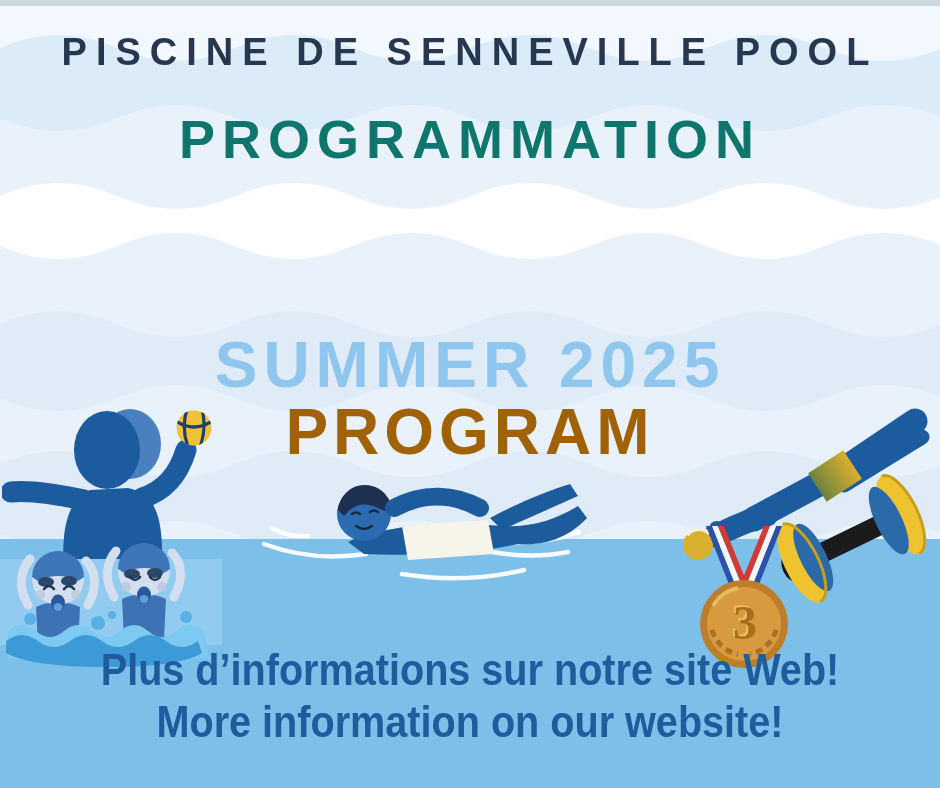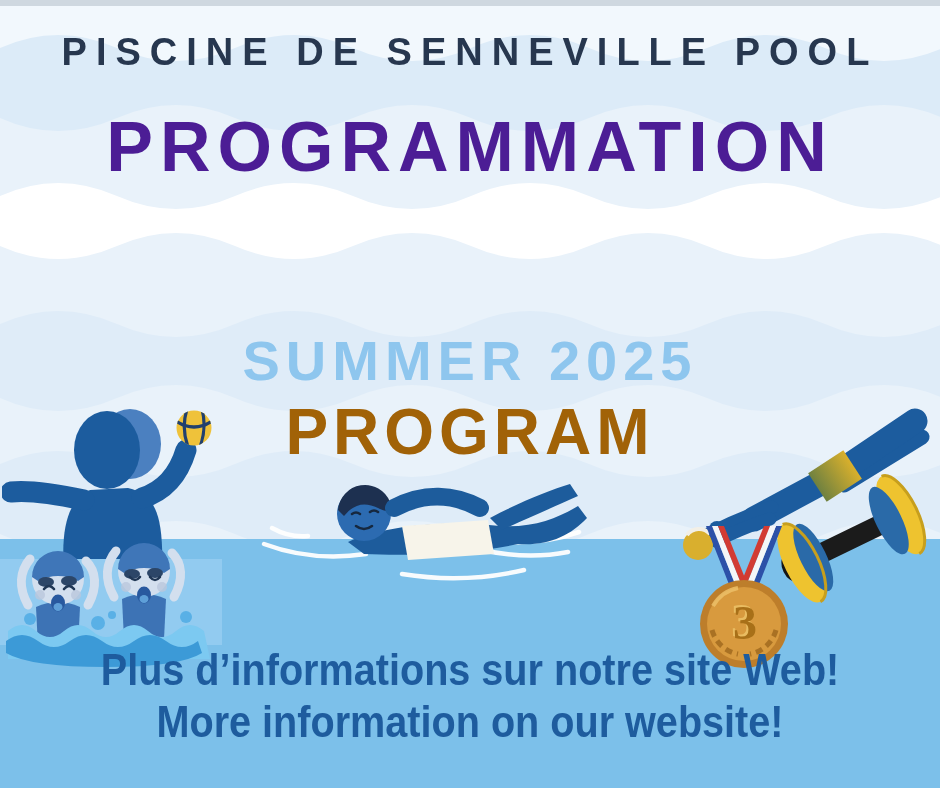--- a/index.html
+++ b/index.html
@@ -6,23 +6,23 @@
   .poster{
     position:relative;width:940px;height:788px;overflow:hidden;
     background:#e9f2fa;font-family:"Liberation Sans",sans-serif;
     margin:6px auto;
   }
   .abs{position:absolute;}
   .bg-waves{left:0;top:0;width:940px;height:533px;}
   .water-band{left:0;top:533px;width:940px;height:255px;background:#7cc0ea;}
   .txt{left:0;right:0;text-align:center;line-height:1;white-space:nowrap;font-weight:bold;}
   .venue-title{top:27px;font-size:38px;letter-spacing:9px;color:#27374f;}
-  .program-fr{top:106px;font-size:70px;letter-spacing:7px;color:#4c1d95;}
+  .program-fr{top:106px;font-size:54px;letter-spacing:7px;color:#0f766e;}
   .season-fr{top:199px;font-size:138px;letter-spacing:2px;color:#85c3ed;}
-  .season-en{top:327px;font-size:56px;letter-spacing:6px;color:#8ec6ee;text-align:center;}
+  .season-en{top:327px;font-size:64px;letter-spacing:6px;color:#8ec6ee;text-align:center;}
   .program-en{top:394px;font-size:64px;letter-spacing:5px;color:#a16207;}
   .footer-line{color:#1e5c9e;font-size:44px;transform:scaleX(0.9);transform-origin:center;}
   .footer-fr{top:642px;}
   .footer-en{top:694px;}
   svg{display:block;}
 </style>
 </head>
 <body>
 
 <div class="poster">

